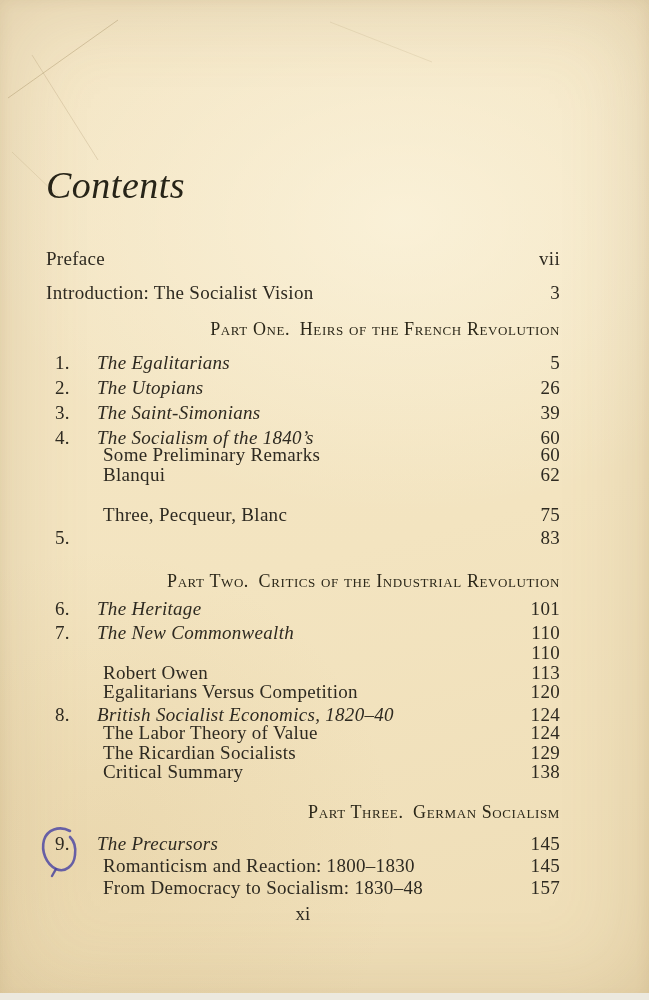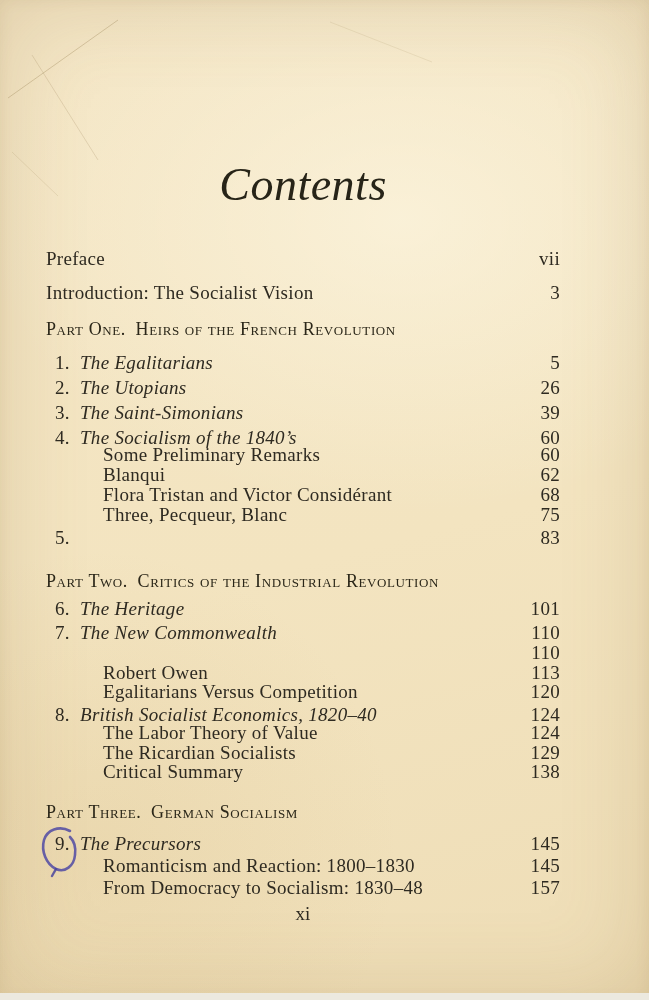--- a/index.html
+++ b/index.html
@@ -25,47 +25,46 @@
     position: absolute; left: 0; right: 0; bottom: 0; height: 7px;
     background: #ece9df;
   }
   .scratches { position: absolute; left: 0; top: 0; pointer-events: none; }
 
   .sheet {
     position: absolute; left: 46px; top: 0; width: 514px; height: 1000px;
   }
   .doc-title {
     position: absolute; top: 164px; left: 0; width: 100%;
-    text-align: center;
     font-style: italic;
-    font-size: 46px; line-height: 42px;
+    font-size: 38px; line-height: 42px;
     color: #272418;
     letter-spacing: 0.5px;
   }
   .row {
     position: absolute; left: 0; width: 100%;
     font-size: 19px; line-height: 24px;
     white-space: nowrap;
     letter-spacing: 0.3px;
   }
   .row .pg {
     position: absolute; right: 0; top: 0;
   }
   .row.part {
-    text-align: left;
+    text-align: right;
     font-variant: small-caps;
     font-size: 18px;
     letter-spacing: 0.6px;
     color: #2b2719;
   }
   .row.chapter .num {
     position: absolute; left: 9px; top: 0;
   }
   .row.chapter .label {
-    display: inline-block; margin-left: 34px;
+    display: inline-block; margin-left: 51px;
     font-style: italic;
   }
   .row.sub .label {
     display: inline-block; margin-left: 57px;
   }
   .row.entry .label { margin-left: 0; }
   .folio {
     position: absolute; top: 903px; left: 0; width: 100%;
     text-align: center; font-size: 19px;
   }
@@ -124,24 +123,20 @@
     <span class="pg">60</span>
   </div>
 
   <div class="row sub" style="top:443px">
     <span class="label">Some Preliminary Remarks</span>
     <span class="pg">60</span>
   </div>
   <div class="row sub" style="top:463px">
     <span class="label">Blanqui</span>
     <span class="pg">62</span>
-  </div>
-  <div class="row sub" style="top:483px">
-    <span class="label">Flora Tristan and Victor Considérant</span>
-    <span class="pg">68</span>
   </div>
   <div class="row sub" style="top:503px">
     <span class="label">Three, Pecqueur, Blanc</span>
     <span class="pg">75</span>
   </div>
 
   <div class="row chapter" style="top:526px">
     <span class="num">5.</span>
     <span class="pg">83</span>
   </div>

